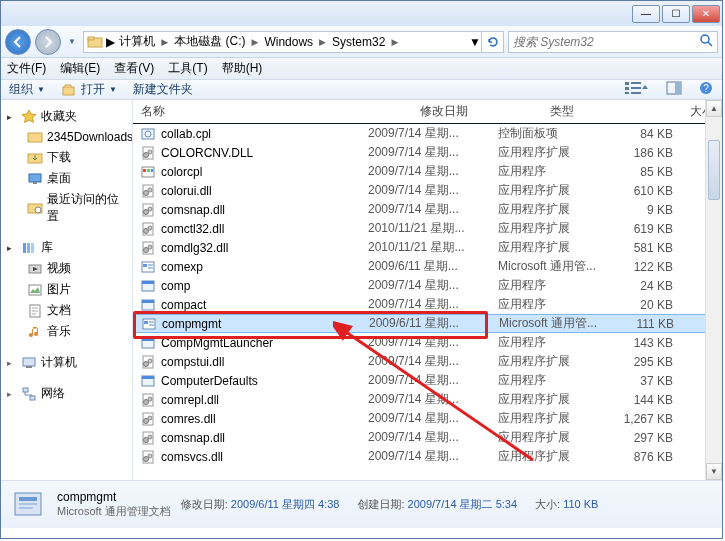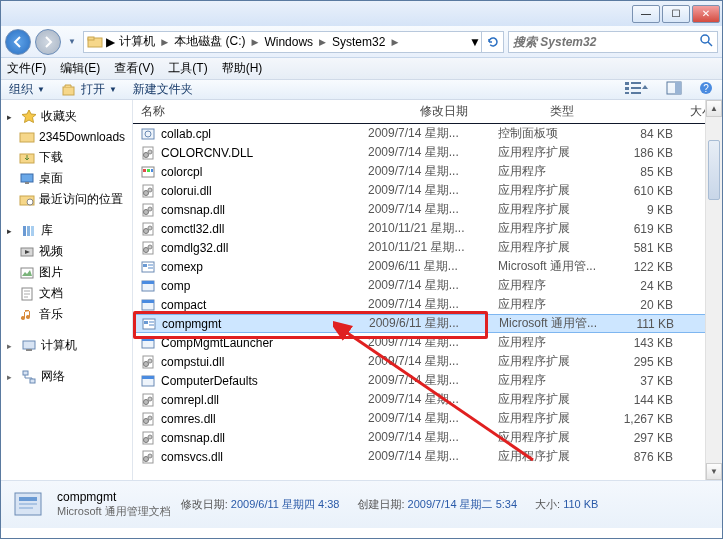--- a/index.html
+++ b/index.html
@@ -17,39 +17,39 @@
 .nav-btn { width: 26px; height: 26px; border-radius: 50%; border: 1px solid #6a8cb8; background: radial-gradient(#5fa3e8, #2a6fc2); color: #fff; display: flex; align-items: center; justify-content: center; font-size: 14px; cursor: pointer; }
 .nav-btn.disabled { background: radial-gradient(#d0d8e2, #a8b4c4); }
 .nav-dd { width: 14px; height: 20px; display: flex; align-items: center; justify-content: center; color: #4a6a96; font-size: 8px; cursor: pointer; }
 .breadcrumb { flex: 1; height: 22px; border: 1px solid #b8c8dc; background: #fff; display: flex; align-items: center; font-size: 12px; overflow: hidden; }
 .bc-icon { width: 18px; height: 18px; margin: 0 2px; display: flex; align-items: center; justify-content: center; }
 .bc-seg { display: flex; align-items: center; height: 100%; }
 .bc-seg span { padding: 0 4px; cursor: pointer; }
 .bc-seg .sep { color: #666; font-size: 9px; padding: 0 2px; cursor: pointer; }
 .bc-refresh { width: 22px; height: 22px; border-left: 1px solid #b8c8dc; display: flex; align-items: center; justify-content: center; color: #2a6fc2; cursor: pointer; }
 .searchbox { width: 210px; height: 22px; border: 1px solid #b8c8dc; background: #fff; display: flex; align-items: center; font-size: 12px; }
-.searchbox input { border: 0; flex: 1; padding: 0 4px; font-style: italic; color: #888; outline: none; font-size: 12px; font-weight: bold; }
+.searchbox input { border: 0; flex: 1; padding: 0 4px; font-style: italic; color: #888; outline: none; font-size: 12px; }
 .searchbox .sicon { width: 22px; color: #2a6fc2; text-align: center; cursor: pointer; }
 
 .menubar { height: 22px; background: linear-gradient(#f4f7fb, #e6edf6); display: flex; align-items: center; font-size: 12px; padding: 0 6px; gap: 14px; border-bottom: 1px solid #d0dae8; }
 .menubar span { cursor: pointer; }
 
 .toolbar { height: 20px; background: linear-gradient(#f8fbfe, #e6eff9); display: flex; align-items: center; font-size: 12px; padding: 0 8px; gap: 16px; border-bottom: 1px solid #d0dae8; color: #1a3d6b; }
 .toolbar .tb-item { display: flex; align-items: center; gap: 4px; cursor: pointer; }
 .toolbar .spacer { flex: 1; }
 .toolbar .tb-icon { cursor: pointer; color: #3a5a86; }
 
 .body { display: flex; height: 380px; }
 .sidebar { width: 155px; background: #fff; border-right: 1px solid #e0e6ee; overflow-y: auto; font-size: 12px; padding: 6px 0; }
 .sb-group { margin-bottom: 10px; }
 .sb-head { display: flex; align-items: center; gap: 4px; padding: 2px 6px; cursor: pointer; }
 .sb-head .tri { font-size: 9px; color: #666; width: 10px; }
 .sb-head.open .tri { color: #333; }
 .sb-head .ico { width: 16px; height: 16px; display: flex; align-items: center; justify-content: center; }
-.sb-item { display: flex; align-items: center; gap: 4px; padding: 2px 6px 2px 18px; cursor: pointer; }
+.sb-item { display: flex; align-items: center; gap: 4px; padding: 2px 6px 2px 26px; cursor: pointer; }
 .sb-item .ico { width: 16px; height: 16px; display: flex; align-items: center; justify-content: center; }
 
 .filepane { flex: 1; display: flex; flex-direction: column; position: relative; }
 .colheader { height: 24px; display: flex; align-items: center; font-size: 12px; border-bottom: 1px solid #0f172a; color: #444; }
 .colheader .col { padding: 0 8px; cursor: pointer; }
 .col-name { width: 235px; }
 .col-date { width: 130px; margin-left: 44px; }
 .col-type { width: 120px; }
 .col-size { width: 60px; text-align: right; }
 .filelist { flex: 1; overflow-y: auto; font-size: 12px; }

